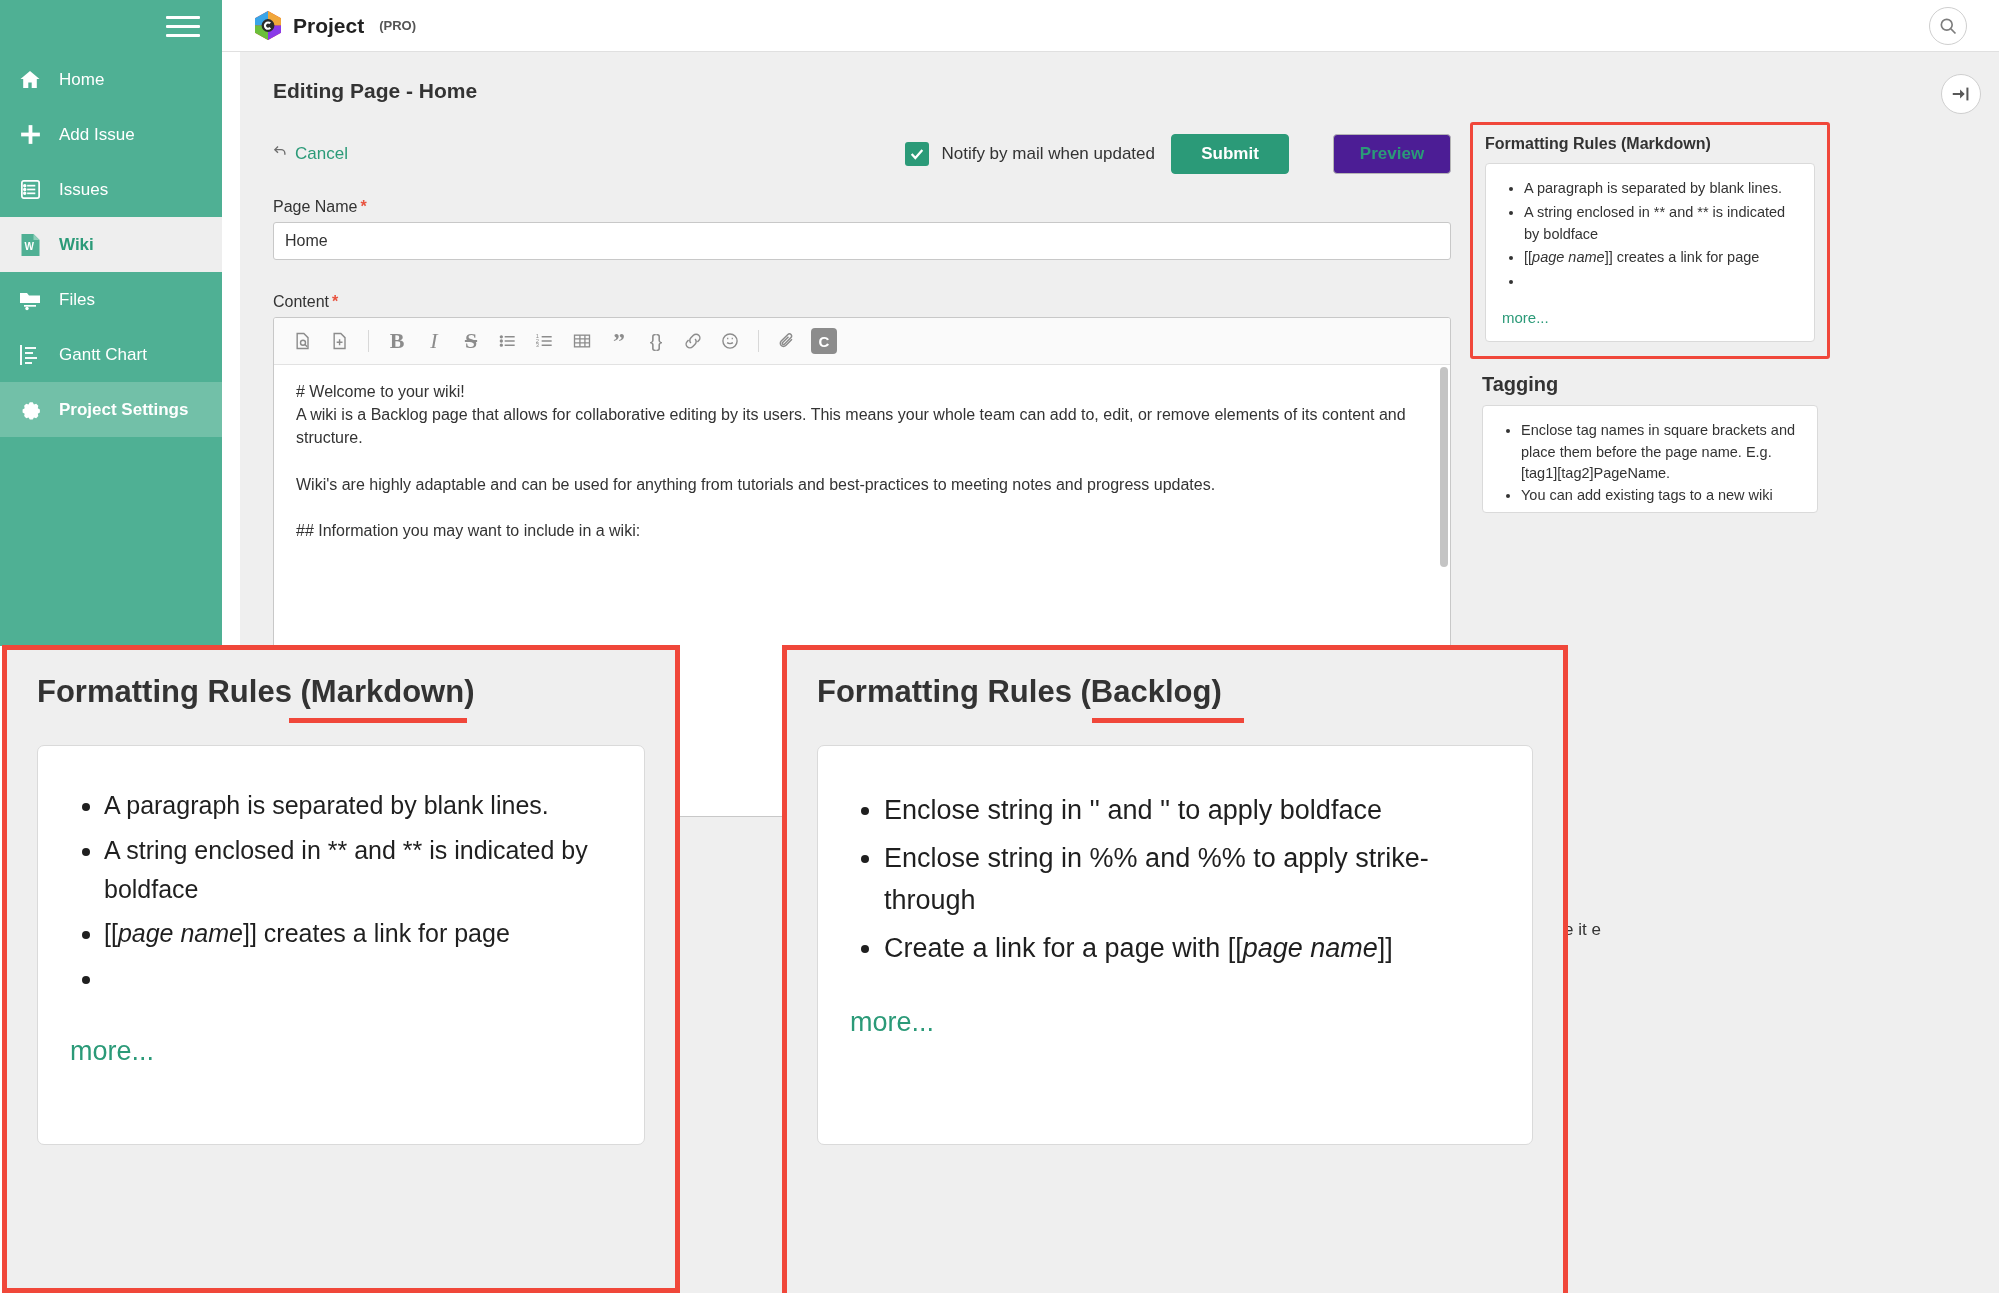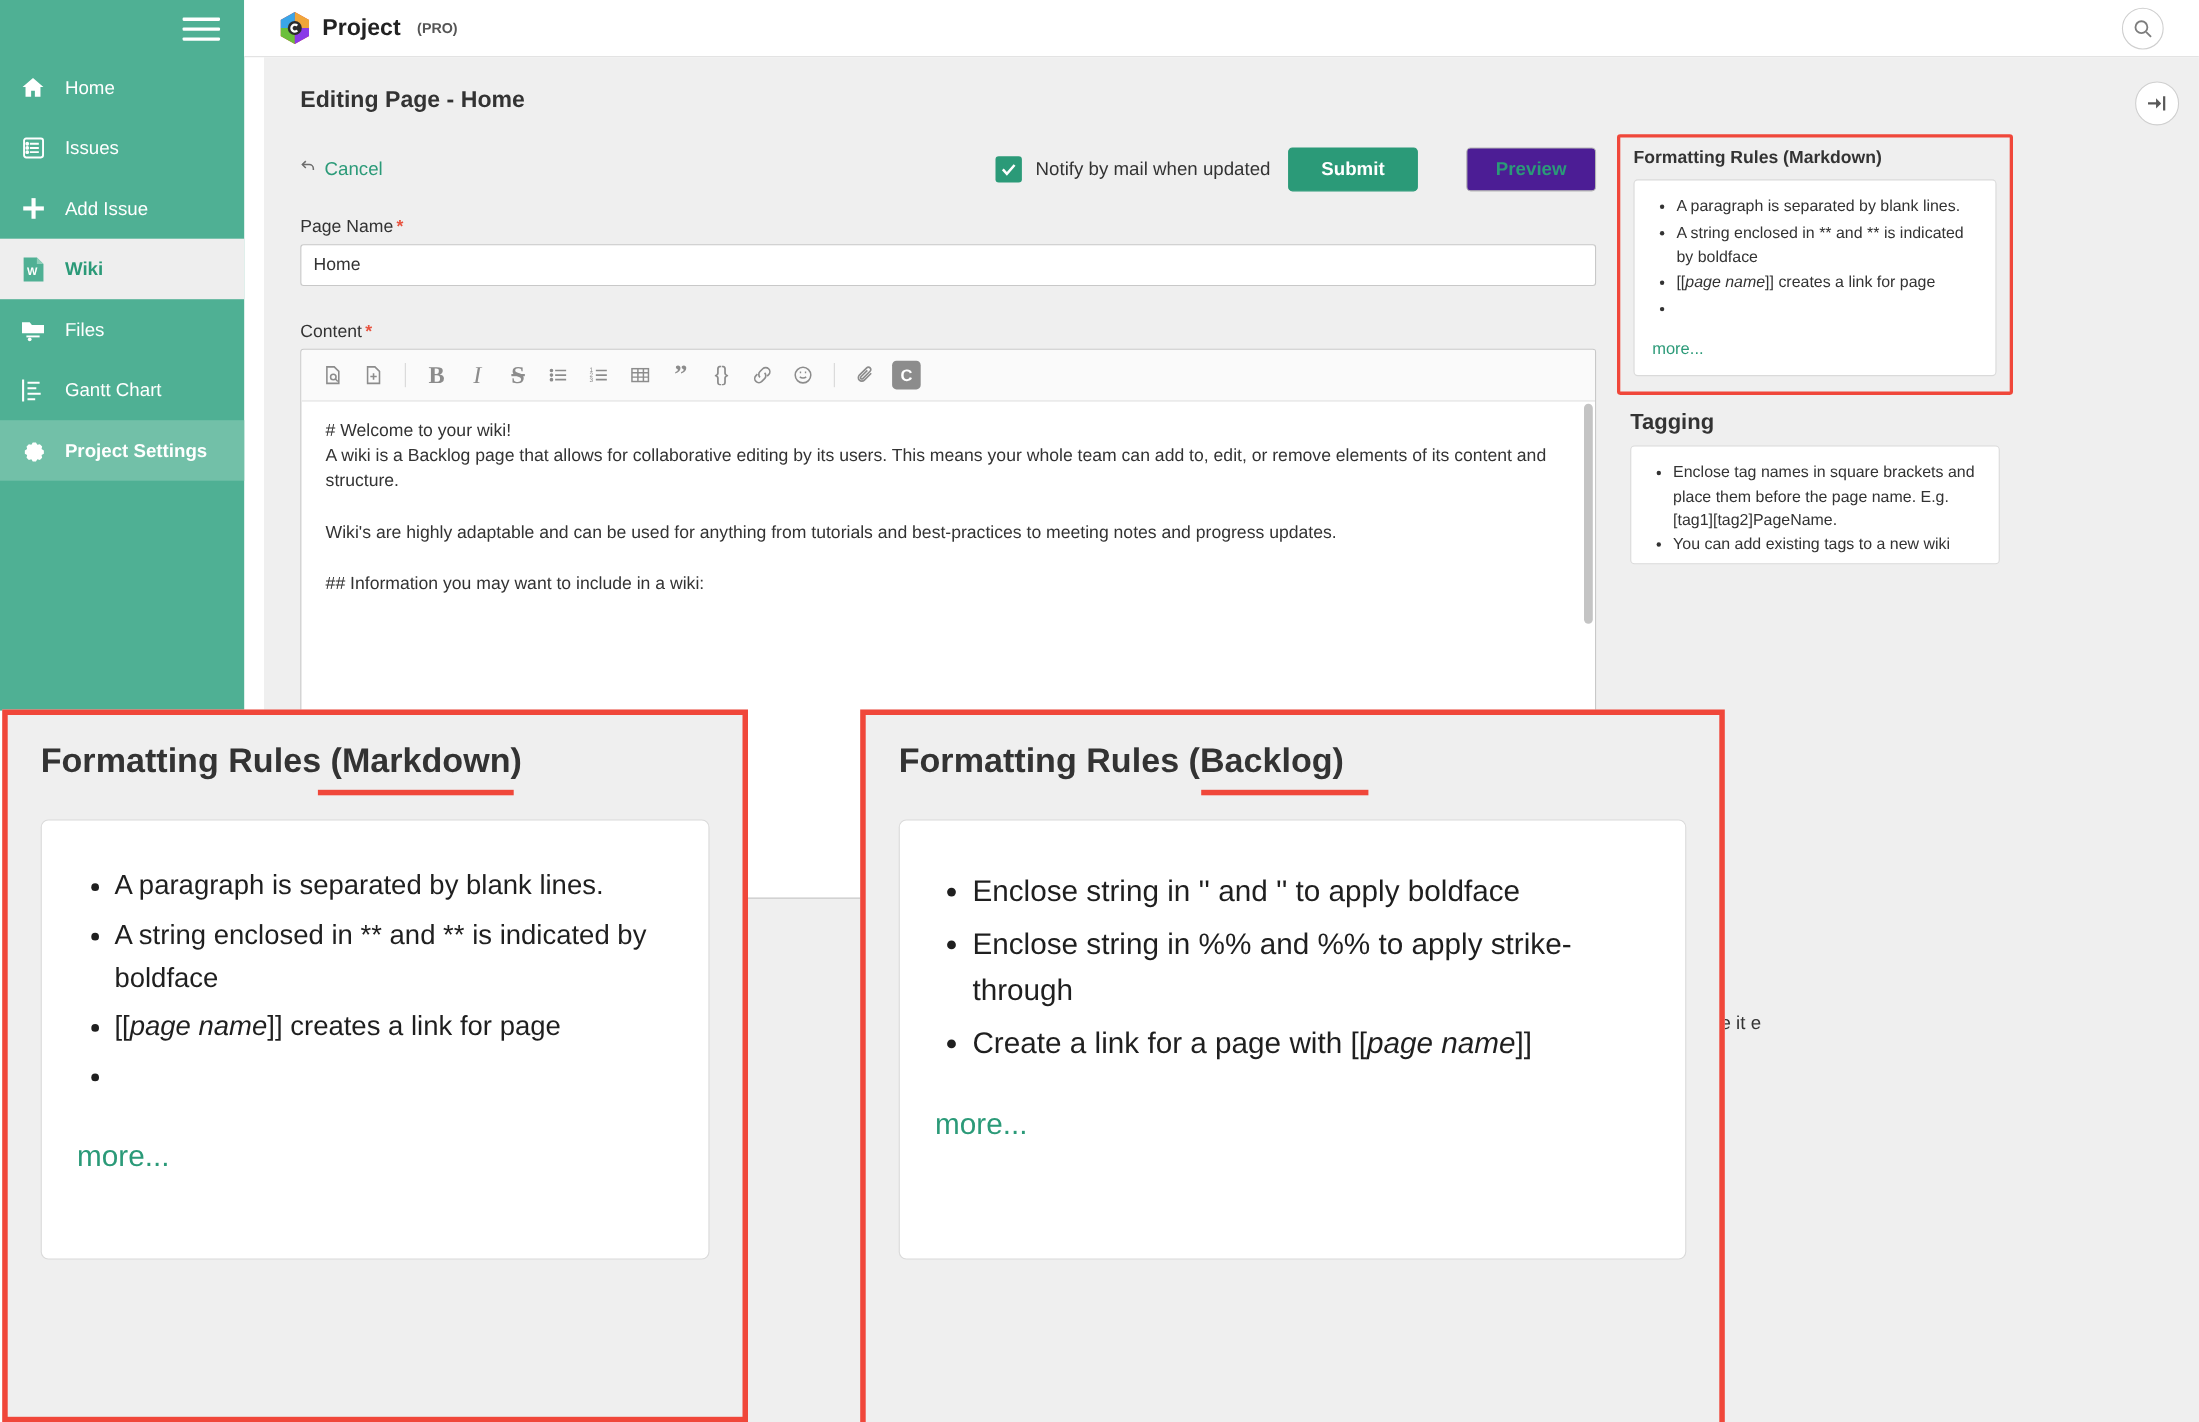--- a/index.html
+++ b/index.html
@@ -232,41 +232,41 @@
       <span class="nav-icon">
         <svg width="24" height="24" viewBox="0 0 24 24" fill="#ffffff">
             <path d="M12 3 2.5 11h2.7v9h5.1v-5.6h3.4V20h5.1v-9h2.7z"></path>
           </svg>
       </span>
       <span>Home</span>
     </div>
 
     <div class="nav-item">
       <span class="nav-icon">
+        <svg width="25" height="25" viewBox="0 0 24 24" fill="#fff">
+            <rect x="10.2" y="3" width="3.6" height="18"></rect>
+            <rect x="3" y="10.2" width="18" height="3.6"></rect>
+          </svg>
+      </span>
+      <span>Add Issue</span>
+    </div>
+
+    <div class="nav-item">
+      <span class="nav-icon">
         <svg width="23" height="23" viewBox="0 0 24 24" fill="none" stroke="#fff" stroke-width="1.8">
             <rect x="3" y="3" width="18" height="18" rx="2"></rect>
             <line x1="8.5" y1="8" x2="17" y2="8"></line>
             <line x1="8.5" y1="12" x2="17" y2="12"></line>
             <line x1="8.5" y1="16" x2="17" y2="16"></line>
             <circle cx="6" cy="8" r="0.9" fill="#fff"></circle>
             <circle cx="6" cy="12" r="0.9" fill="#fff"></circle>
             <circle cx="6" cy="16" r="0.9" fill="#fff"></circle>
           </svg>
       </span>
       <span>Issues</span>
-    </div>
-
-    <div class="nav-item">
-      <span class="nav-icon">
-        <svg width="25" height="25" viewBox="0 0 24 24" fill="#fff">
-            <rect x="10.2" y="3" width="3.6" height="18"></rect>
-            <rect x="3" y="10.2" width="18" height="3.6"></rect>
-          </svg>
-      </span>
-      <span>Add Issue</span>
     </div>
 
     <div class="nav-item active">
       <span class="nav-icon">
         <svg width="23" height="24" viewBox="0 0 22 24">
             <path d="M2 1h12l6 6v16H2z" fill="#4fb094"></path>
             <path d="M14 1l6 6h-6z" fill="#8fcfba"></path>
             <text x="5" y="17" font-size="10" font-weight="bold" fill="#ffffff" font-family="Liberation Sans, sans-serif">W</text>
           </svg>
       </span>

